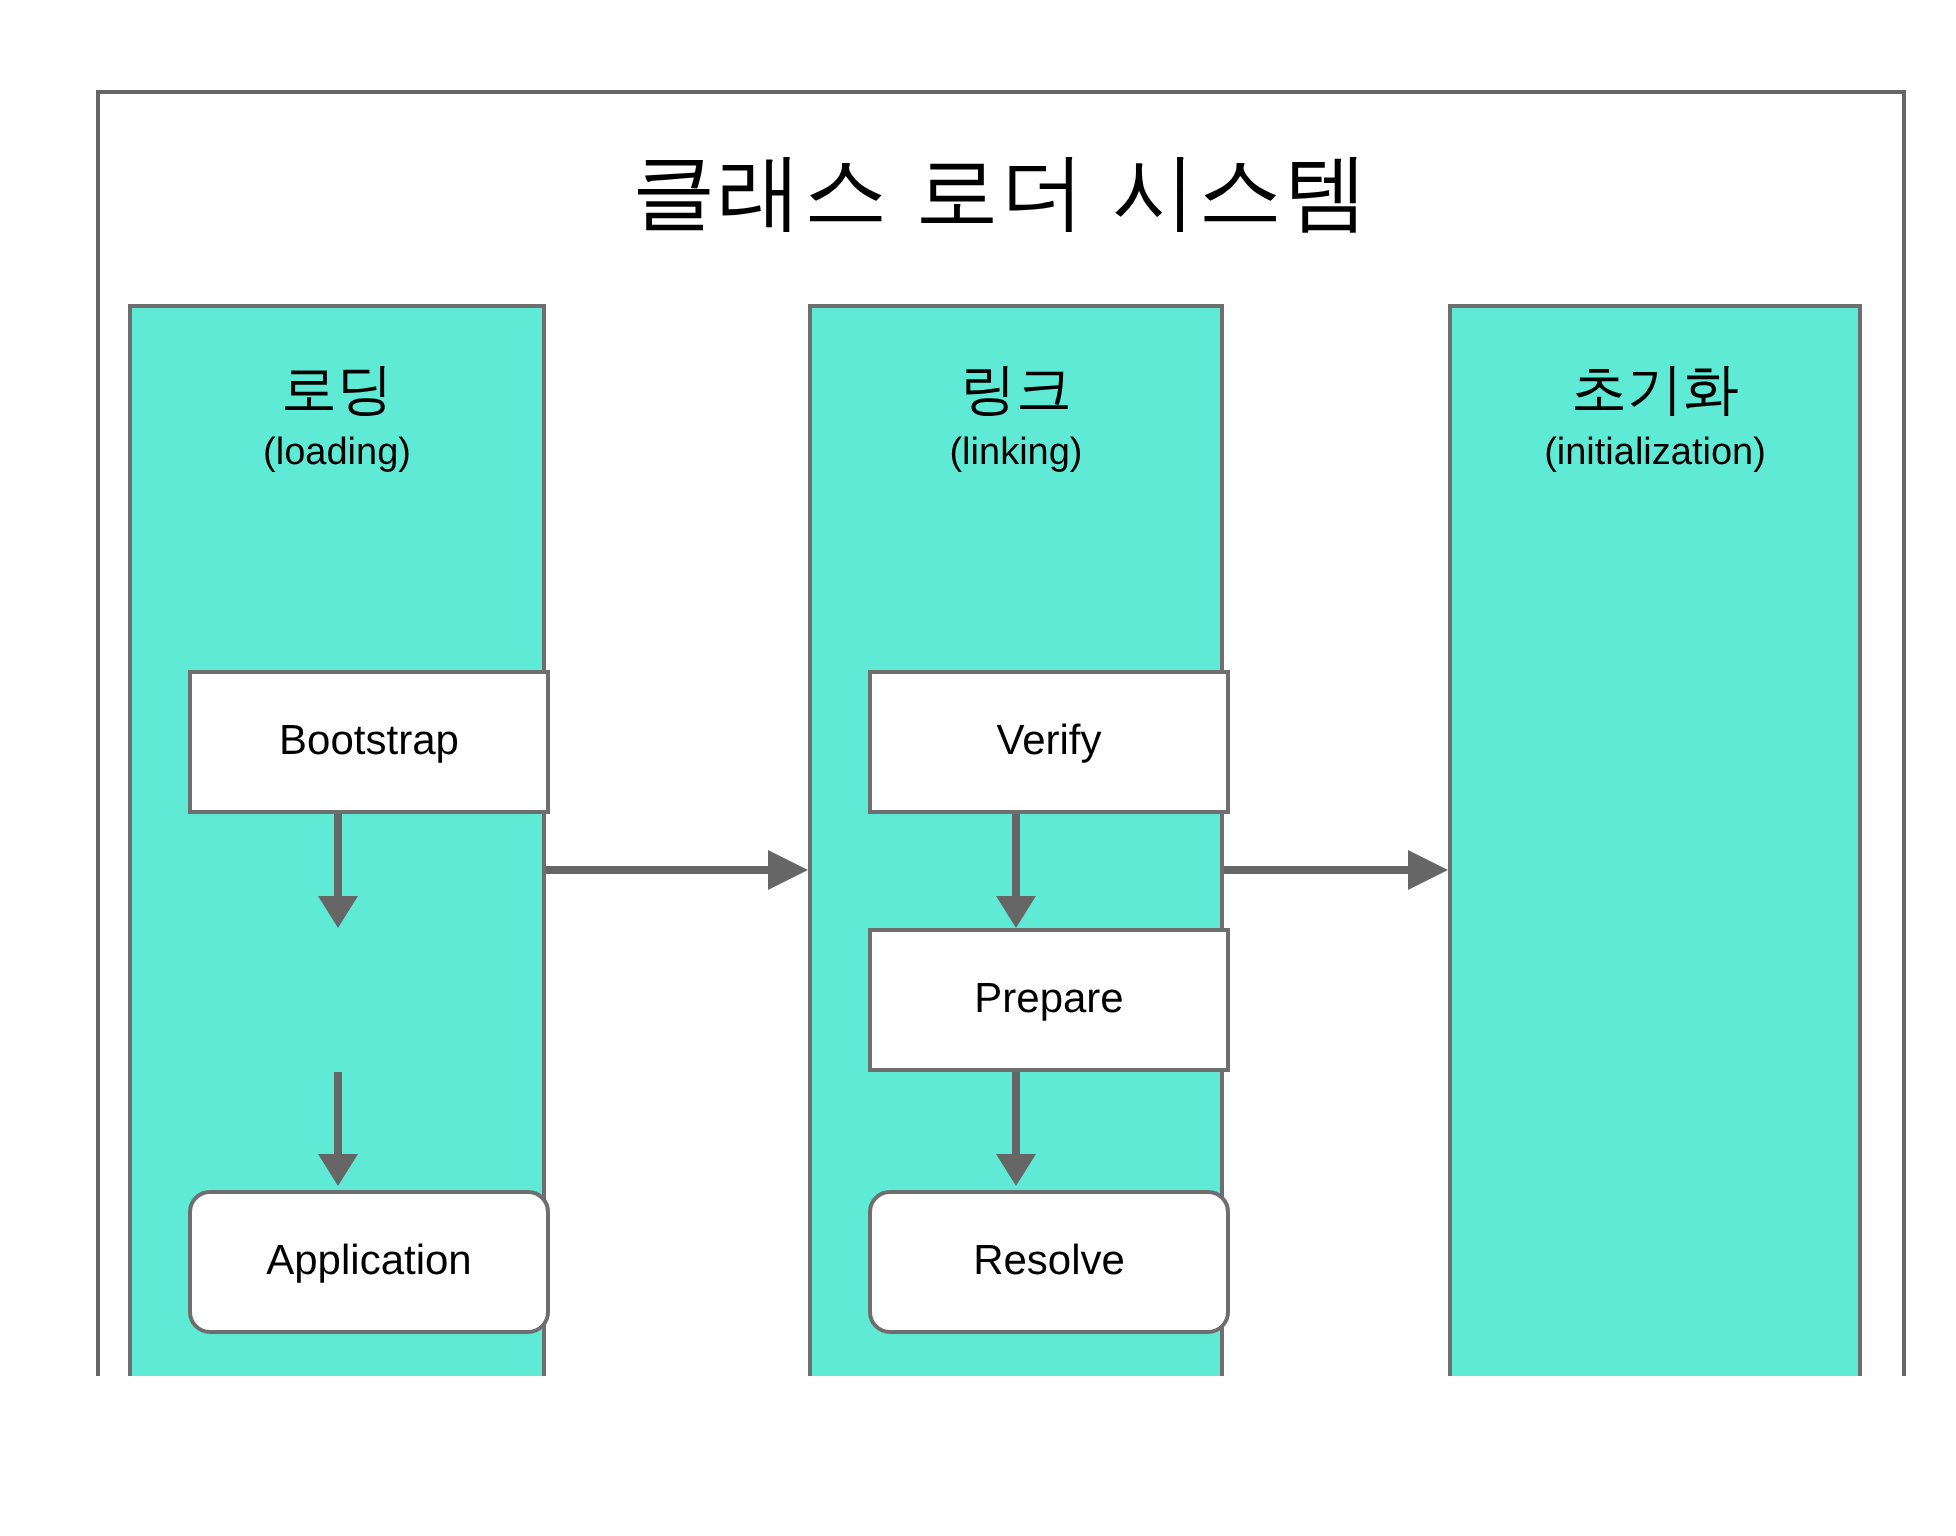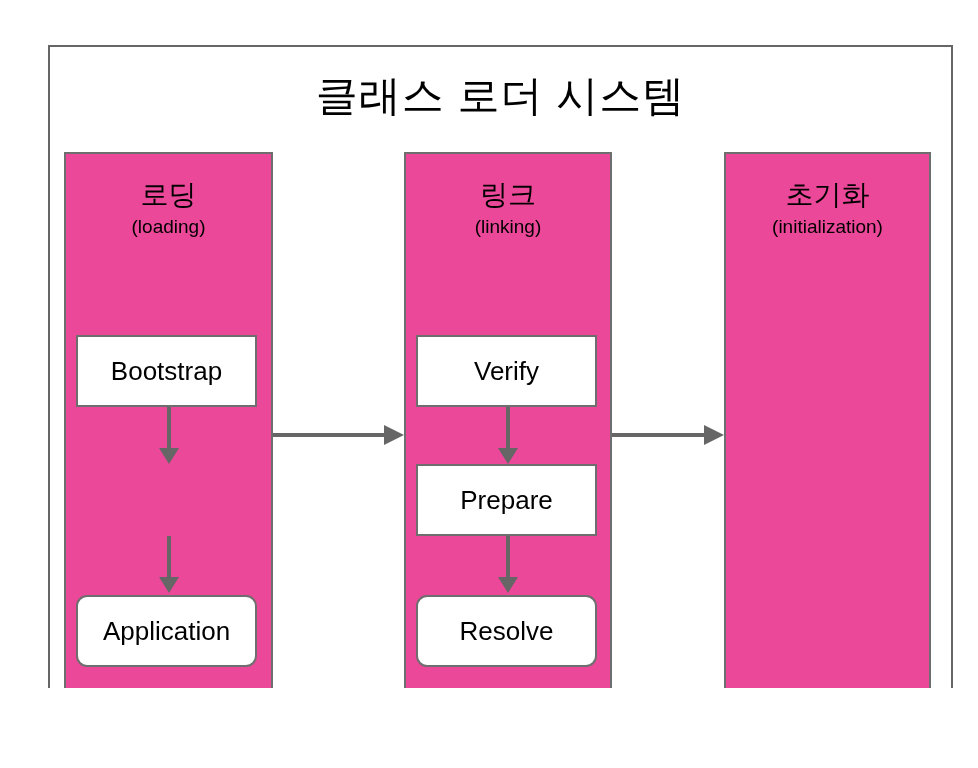--- a/index.html
+++ b/index.html
@@ -35,21 +35,21 @@
     font-weight: 400;
     color: #000000;
     letter-spacing: 1px;
   }
   .column {
     position: absolute;
     top: 152px;
     height: 566px;
     border: 2px solid #6e6e6e;
     box-sizing: border-box;
-    background: #ec4899;
+    background: #5eead4;
   }
   .col-1 { left: 64px;  width: 209px; }
   .col-2 { left: 404px; width: 208px; }
   .col-3 { left: 724px; width: 207px; }
   .col-header {
     position: absolute;
     left: 0;
     top: 22px;
     width: 100%;
     text-align: center;
@@ -60,30 +60,30 @@
     line-height: 38px;
     font-weight: 400;
   }
   .col-sublabel {
     font-size: 19px;
     line-height: 26px;
     font-weight: 400;
   }
   .step-box {
     position: absolute;
-    left: 10px;
+    left: 28px;
     width: 181px;
     height: 72px;
     border: 2px solid #6e6e6e;
     box-sizing: border-box;
     background: #ffffff;
     display: flex;
     align-items: center;
     justify-content: center;
-    font-size: 26px;
+    font-size: 21px;
     color: #000000;
   }
   .row-1 { top: 181px; }
   .row-2 { top: 310px; }
   .row-3 { top: 441px; border-radius: 11px; }
   .varrow-stem {
     position: absolute;
     left: calc(50% - 2px);
     width: 4px;
     height: 41px;

